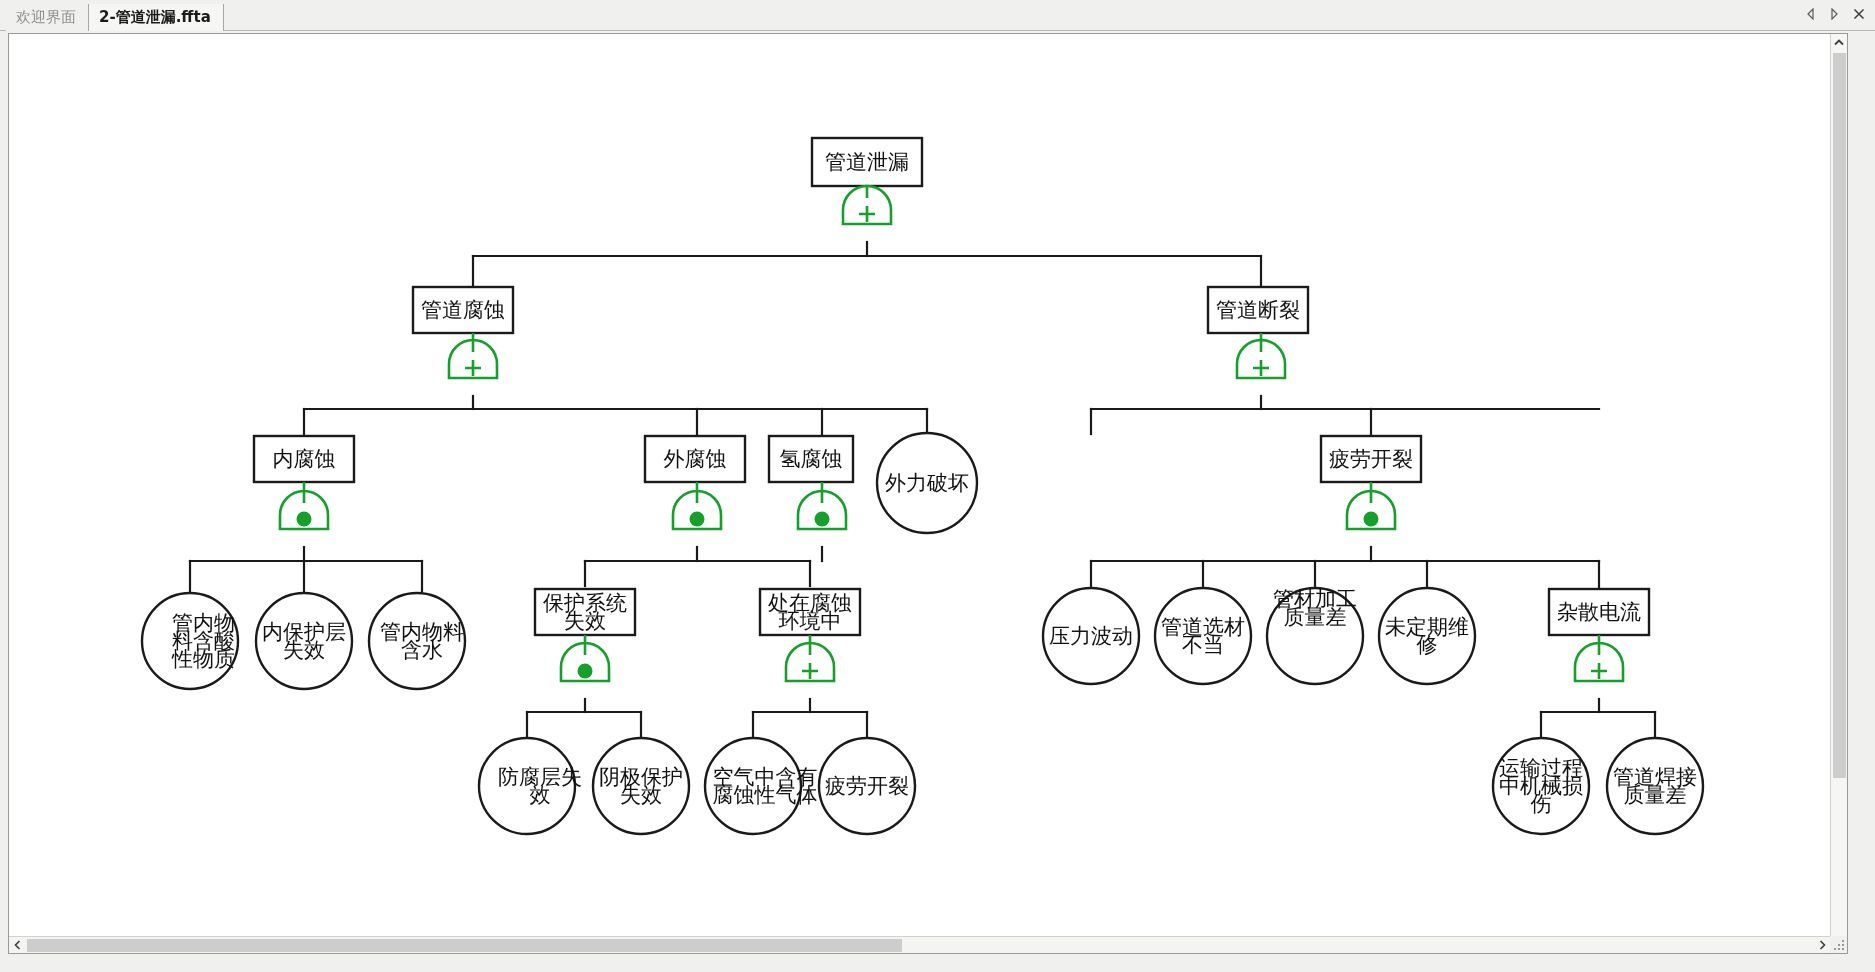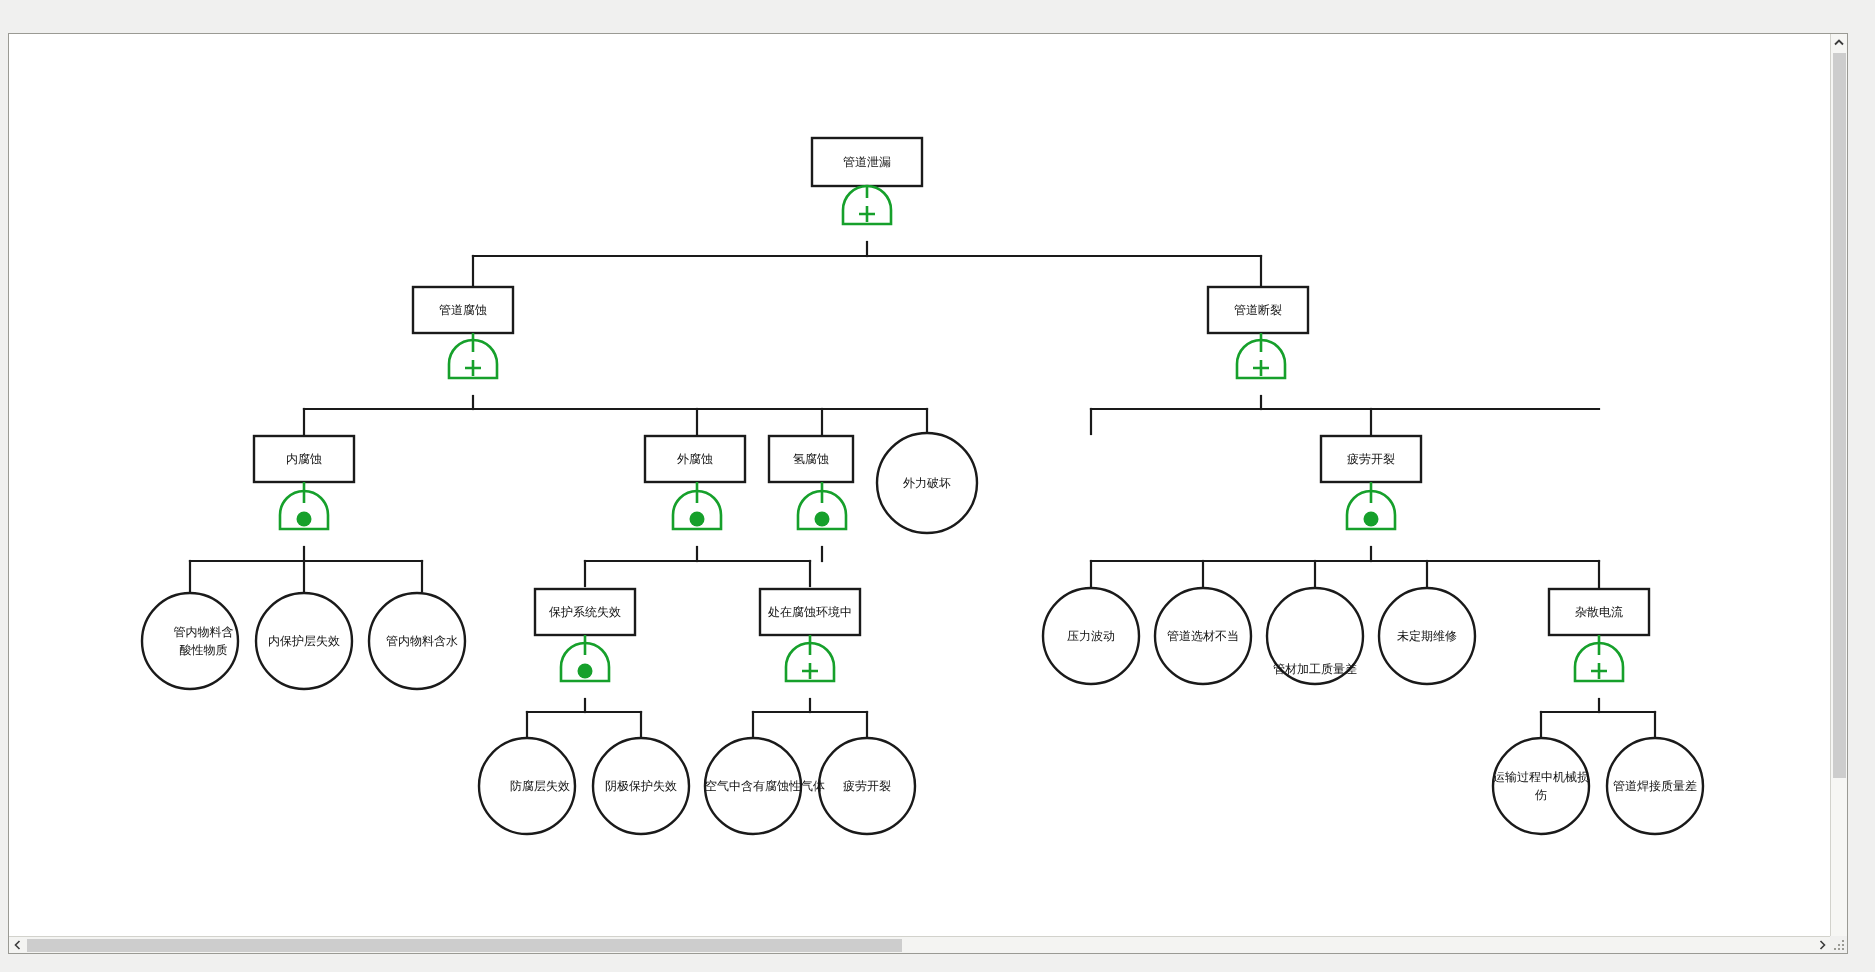--- a/index.html
+++ b/index.html
@@ -69,21 +69,21 @@
     width: 1821px; height: 885px;
   }
   .diagram svg { position: absolute; left: 0; top: 0; }
 
   
   .nodelabel {
     position: absolute;
     display: flex; align-items: center; justify-content: center;
     text-align: center;
     color: #111111;
-    font-size: 12px;
+    font-size: 21px;
     line-height: 18px;
     font-family: "DejaVu Sans", "Liberation Sans", sans-serif;
     pointer-events: none;
     box-sizing: border-box;
   }
 
   
   .vscroll {
     position: absolute; right: 0px; top: 0px;
     width: 17px; height: 919px;
@@ -128,20 +128,43 @@
     width: 17px; height: 17px;
     background: #f0f0ef;
   }
   .resize-grip { position: absolute; right: 1px; bottom: 1px; width: 14px; height: 14px; }
 </style>
 </head>
 <body>
 
 <div id="app">
 
+  <div class="tabbar">
+    <div class="tabs">
+      <div class="tab">欢迎界面</div>
+      <div class="tab active">2-管道泄漏.ffta</div>
+    </div>
+    <div class="tabbar-controls">
+      <div class="ctrl">
+        <svg width="11" height="12" viewBox="0 0 11 12">
+            <path d="M8 1 L3 6 L8 11 Z" fill="none" stroke="#5a5a5a" stroke-width="1.2"></path>
+          </svg>
+      </div>
+      <div class="ctrl">
+        <svg width="11" height="12" viewBox="0 0 11 12">
+            <path d="M3 1 L8 6 L3 11 Z" fill="none" stroke="#5a5a5a" stroke-width="1.2"></path>
+          </svg>
+      </div>
+      <div class="ctrl">
+        <svg width="12" height="12" viewBox="0 0 12 12">
+            <path d="M1.5 1.5 L10.5 10.5 M10.5 1.5 L1.5 10.5" stroke="#3d3d3d" stroke-width="1.5" fill="none"></path>
+          </svg>
+      </div>
+    </div>
+  </div>
 
   <div class="canvas-frame">
     <div class="canvas-clip">
       <div class="diagram">
 
         <svg width="1821" height="885">
           <g stroke="#1a1a1a" stroke-width="2.2" fill="none" stroke-linecap="square">
 
             <path d="M858 208 L858 222"></path>
             <path d="M464 222 L1252 222"></path>
@@ -308,21 +331,21 @@
         <div class="nodelabel" style="left:584px; top:725px; width:96px; height:54px;">阴极保护失效</div>
 
         <div class="nodelabel" style="left:696px; top:725px; width:120px; height:54px;">空气中含有腐蚀性气体</div>
 
         <div class="nodelabel" style="left:810px; top:725px; width:96px; height:54px;">疲劳开裂</div>
 
         <div class="nodelabel" style="left:1034px; top:575px; width:96px; height:54px;">压力波动</div>
 
         <div class="nodelabel" style="left:1146px; top:575px; width:96px; height:54px;">管道选材不当</div>
 
-        <div class="nodelabel" style="left:1258px; top:608px; width:96px; height:54px;">管材加工质量差</div>
+        <div class="nodelabel" style="left:1258px; top:547px; width:96px; height:54px;">管材加工质量差</div>
 
         <div class="nodelabel" style="left:1370px; top:575px; width:96px; height:54px;">未定期维修</div>
 
         <div class="nodelabel" style="left:1540px; top:555px; width:100px; height:46px;">杂散电流</div>
 
         <div class="nodelabel" style="left:1484px; top:725px; width:96px; height:54px;">运输过程中机械损伤</div>
 
         <div class="nodelabel" style="left:1598px; top:725px; width:96px; height:54px;">管道焊接质量差</div>
 
       </div>

